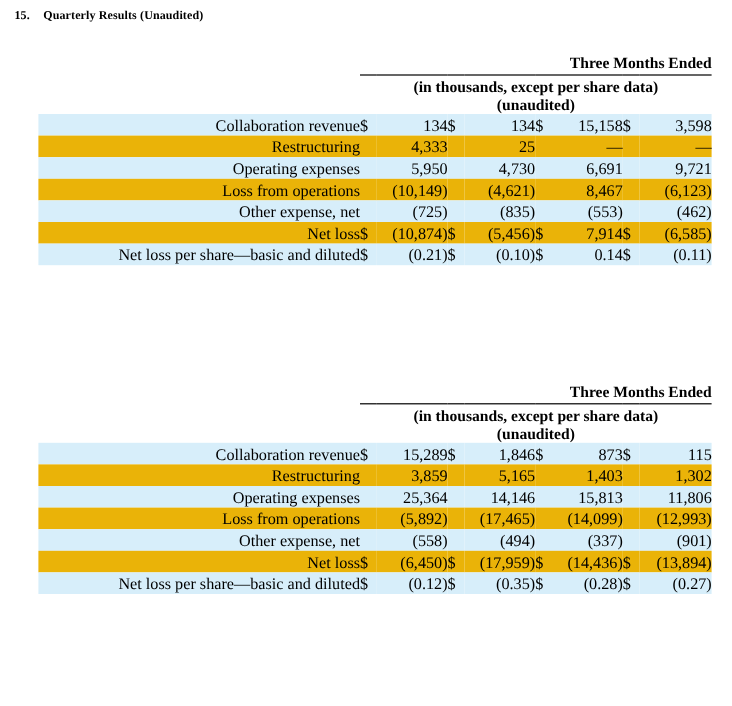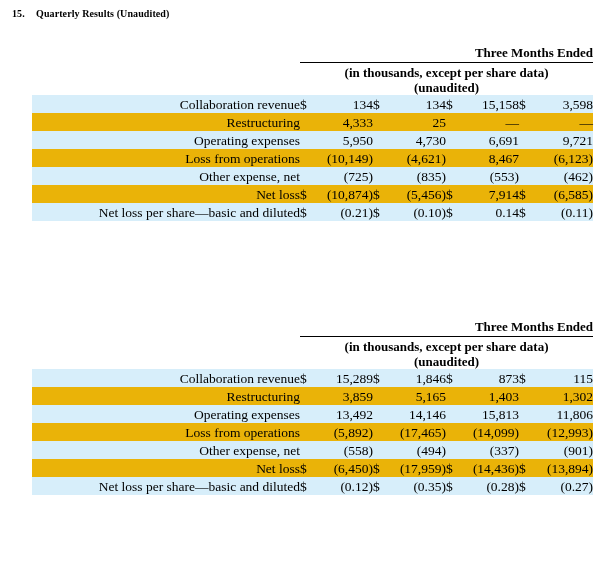--- a/index.html
+++ b/index.html
@@ -268,21 +268,21 @@
           <td class="cur"></td>
           <td class="num">5,165</td>
           <td class="cur"></td>
           <td class="num">1,403</td>
           <td class="cur"></td>
           <td class="num">1,302</td>
         </tr>
         <tr class="data-row shaded">
           <td class="label">Operating expenses</td>
           <td class="cur"></td>
-          <td class="num">13,492</td>
+          <td class="num">25,364</td>
           <td class="cur"></td>
           <td class="num">14,146</td>
           <td class="cur"></td>
           <td class="num">15,813</td>
           <td class="cur"></td>
           <td class="num">11,806</td>
         </tr>
         <tr class="data-row plain">
           <td class="label">Loss from operations</td>
           <td class="cur"></td>

